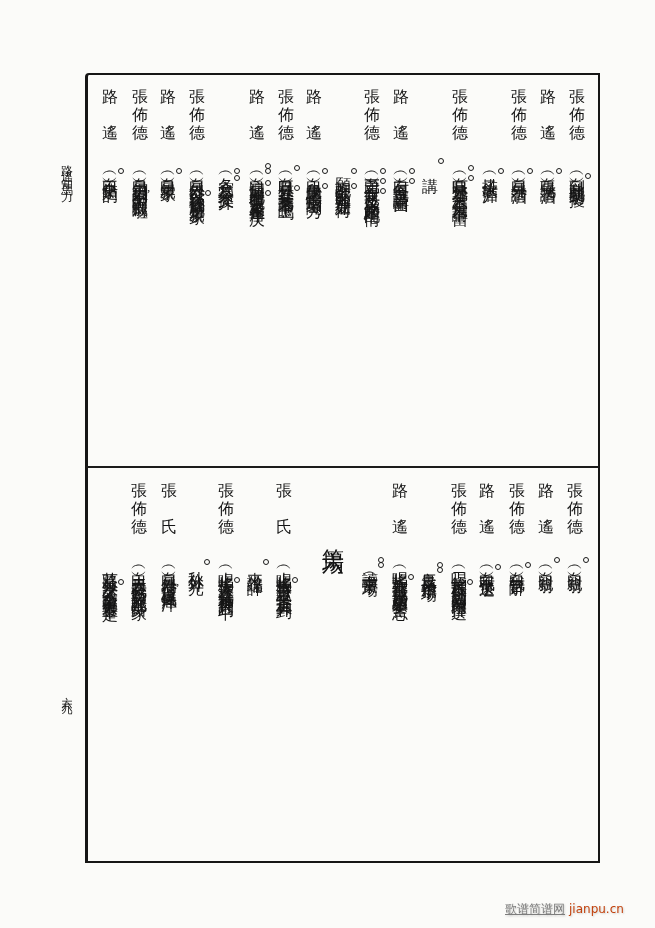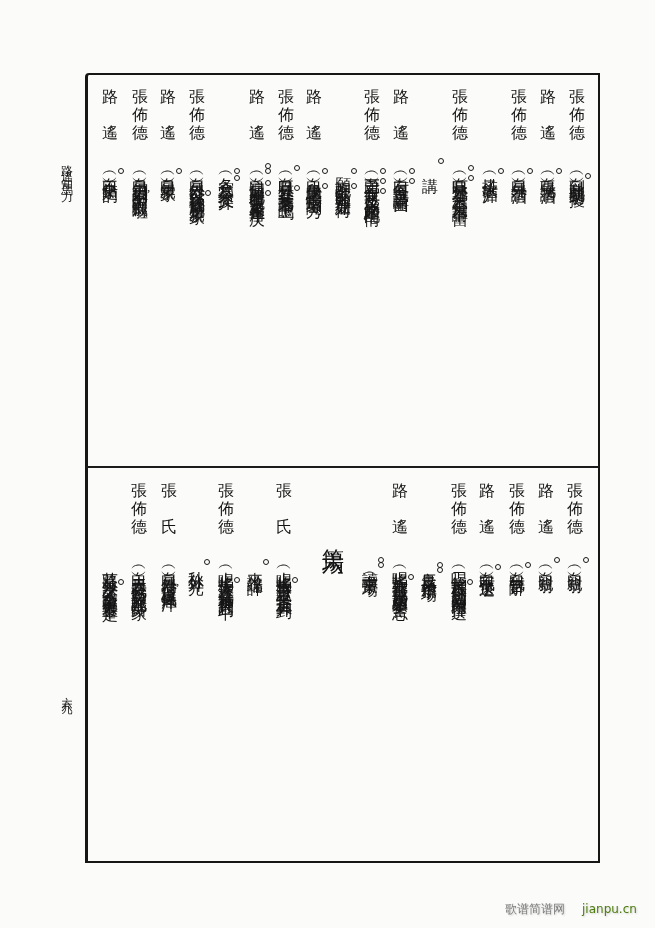--- a/index.html
+++ b/index.html
@@ -59,22 +59,22 @@
     .page-number {
       position: absolute; left: 60px; top: 688px; width: 12px;
       writing-mode: vertical-rl; text-orientation: mixed; white-space: nowrap;
       font-size: 11px; line-height: 12px; letter-spacing: 3px;
     }
     .watermark {
       position: absolute; left: 505px; top: 902px; white-space: nowrap;
       font-size: 12px; line-height: 14px;
       text-shadow: 1px 1px 2px rgba(0,0,0,0.18);
     }
-    .watermark .wm-name { color: #7d7d7d; }
-    .watermark .wm-domain { color: #4d7c0f; font-family: "DejaVu Sans", sans-serif; margin-left: 17px; }
+    .watermark .wm-name { color: #7d7d7d; text-decoration: underline; }
+    .watermark .wm-domain { color: #c2410c; font-family: "DejaVu Sans", sans-serif; margin-left: 4px; }
   </style>
 </head>
 <body>
 
 <div class="frame"></div>
 <div class="divider"></div>
 
 <div class="running-title">路遙知馬力</div>
 <div class="page-number">六六九</div>
 

